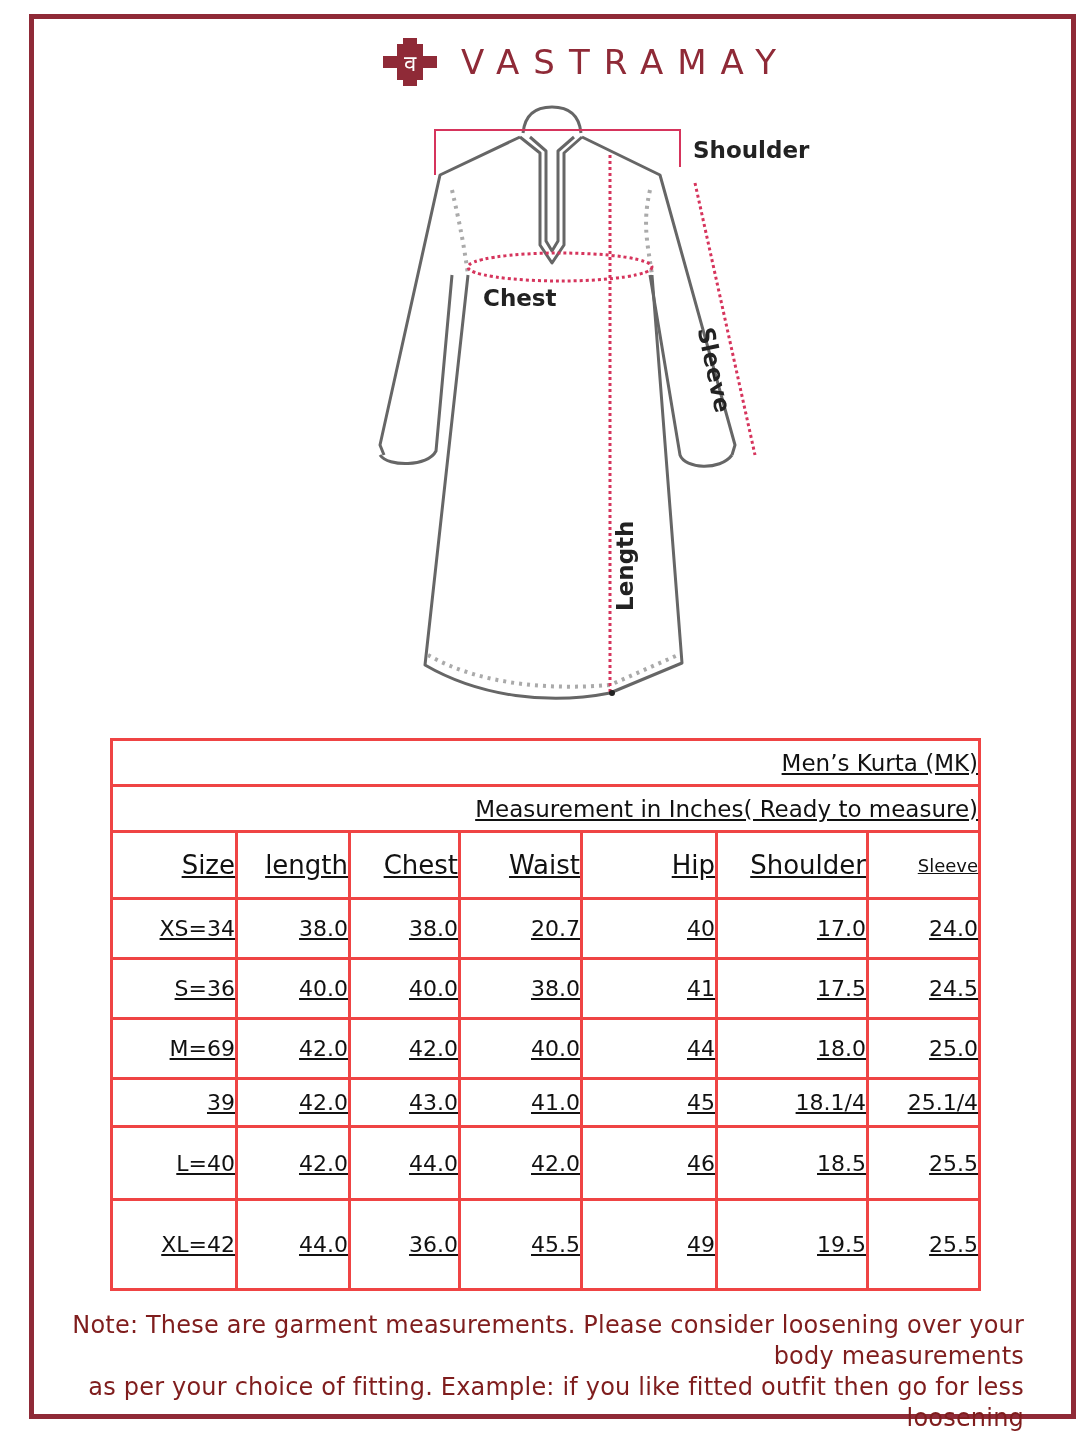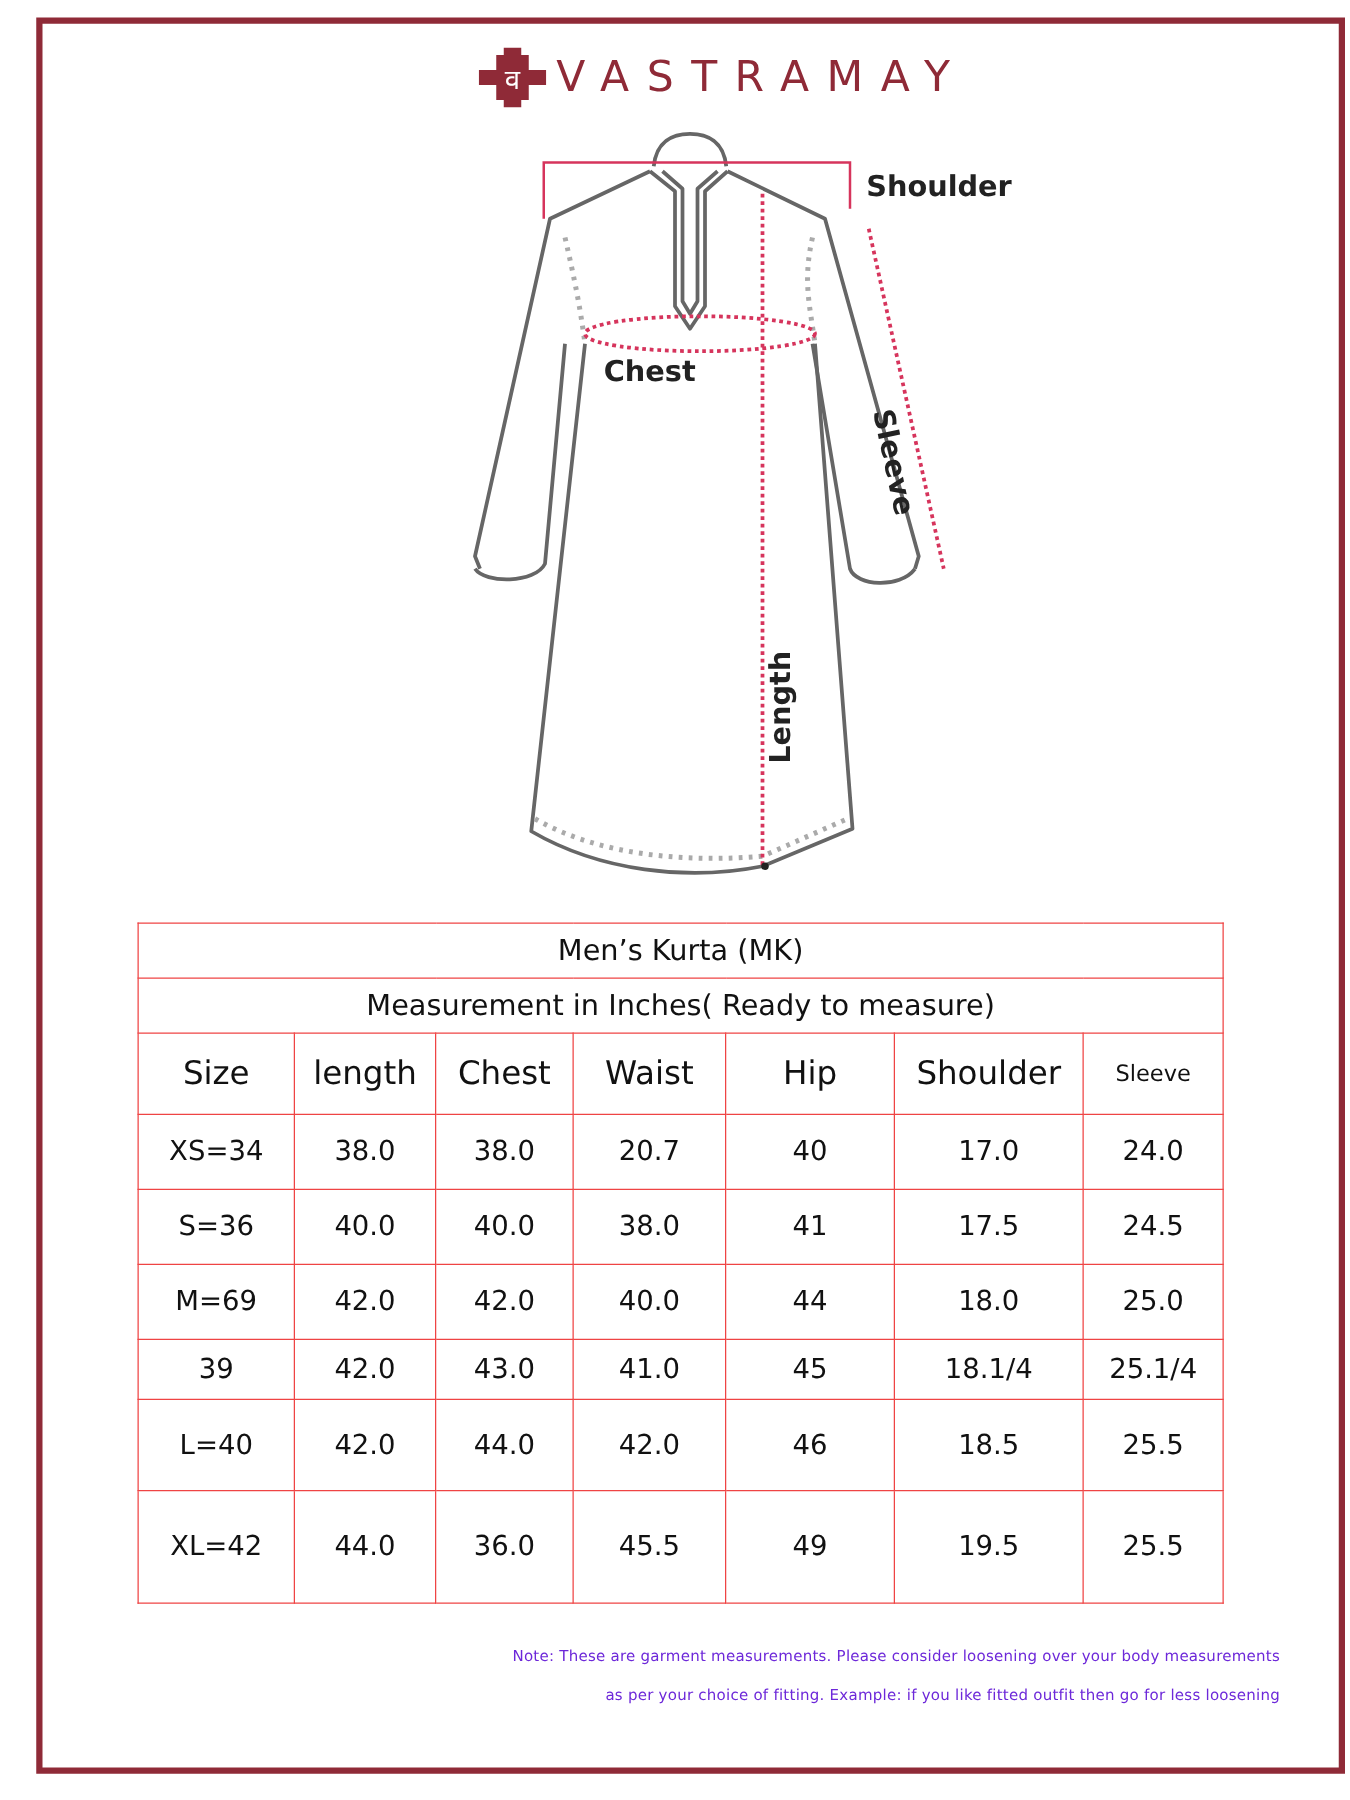--- a/index.html
+++ b/index.html
@@ -4,38 +4,38 @@
 <style>
   html, body { margin: 0; padding: 0; background: #ffffff; }
   body { width: 1080px; height: 1440px; position: relative; overflow: hidden; font-family: "DejaVu Sans", sans-serif; }
   .frame {
     position: absolute; left: 29px; top: 14px; width: 1047px; height: 1405px;
     box-sizing: border-box; border: 5px solid #8f2a37;
   }
   .logo { position: absolute; left: 383px; top: 38px; height: 48px; display: flex; align-items: center; }
   .logo-mark { width: 54px; height: 48px; position: relative; }
   .logo-text {
-    margin-left: 8px; font-family: "DejaVu Sans", sans-serif; font-size: 34px; letter-spacing: 14px;
+    margin-left: 24px; font-family: "DejaVu Sans", sans-serif; font-size: 34px; letter-spacing: 14px;
     color: #8f2a37; font-weight: normal; line-height: 48px;
   }
   .diagram { position: absolute; left: 360px; top: 95px; width: 460px; height: 620px; }
   .diag-label { position: absolute; font-family: "DejaVu Sans", sans-serif; font-size: 23px; color: #222; font-weight: bold; }
   table.size-table {
     position: absolute; left: 110px; top: 738px; width: 868px; border-collapse: collapse;
     font-family: "DejaVu Sans", sans-serif; color: #111; table-layout: fixed;
   }
   table.size-table td, table.size-table th {
-    border: 1px solid #ef4444; text-align: center; font-weight: normal; padding: 0;
+    border: 3px solid #ef4444; text-align: right; font-weight: normal; padding: 0; text-decoration: underline;
   }
   .title-row td { height: 43px; font-size: 23px; }
   .head-row th { height: 64px; font-size: 26px; }
   .head-row th.small { font-size: 18px; }
   .data-row td { font-size: 22px; }
   .note {
-    position: absolute; left: 56px; top: 1310px; width: 968px; font-size: 12px; color: #6d28d9;
+    position: absolute; left: 56px; top: 1310px; width: 968px; font-size: 24px; color: #7f1d1d;
     font-family: "DejaVu Sans", sans-serif; line-height: 31px; text-align: right; letter-spacing: 0.2px;
   }
   .note span { display: block; }
 </style>
 </head>
 <body>
 
 <div class="frame"></div>
 
 <div class="logo">

